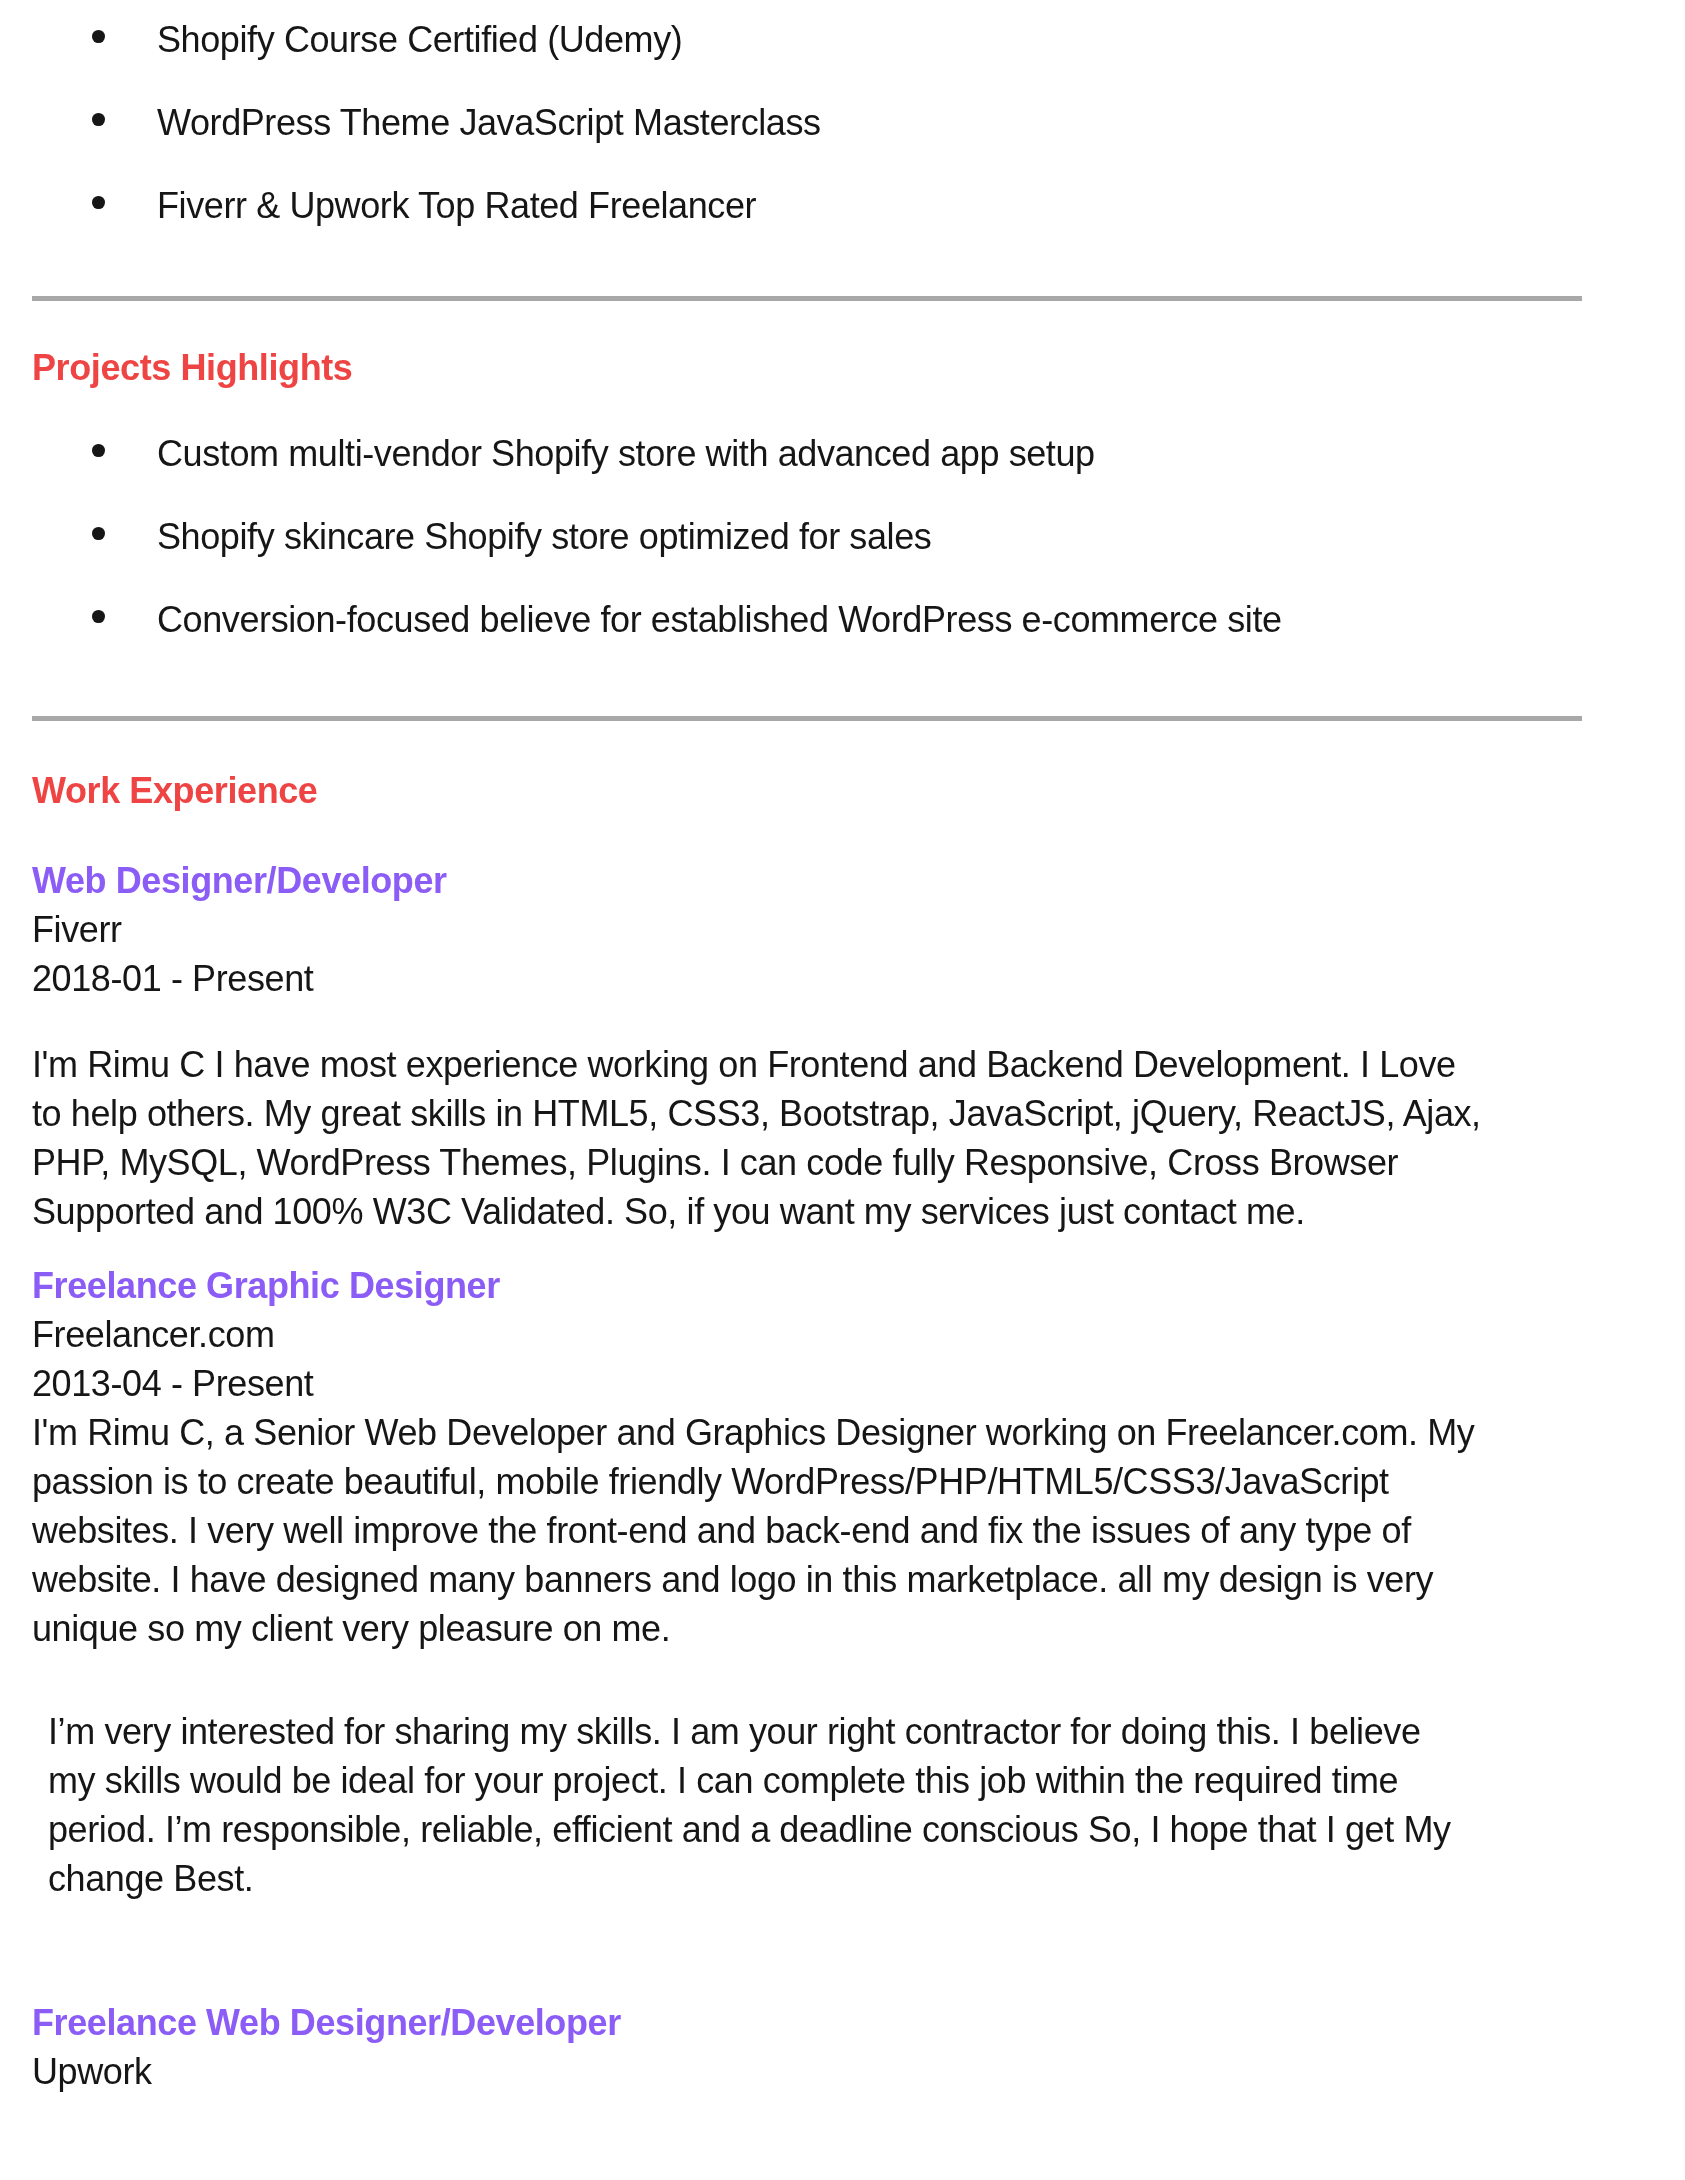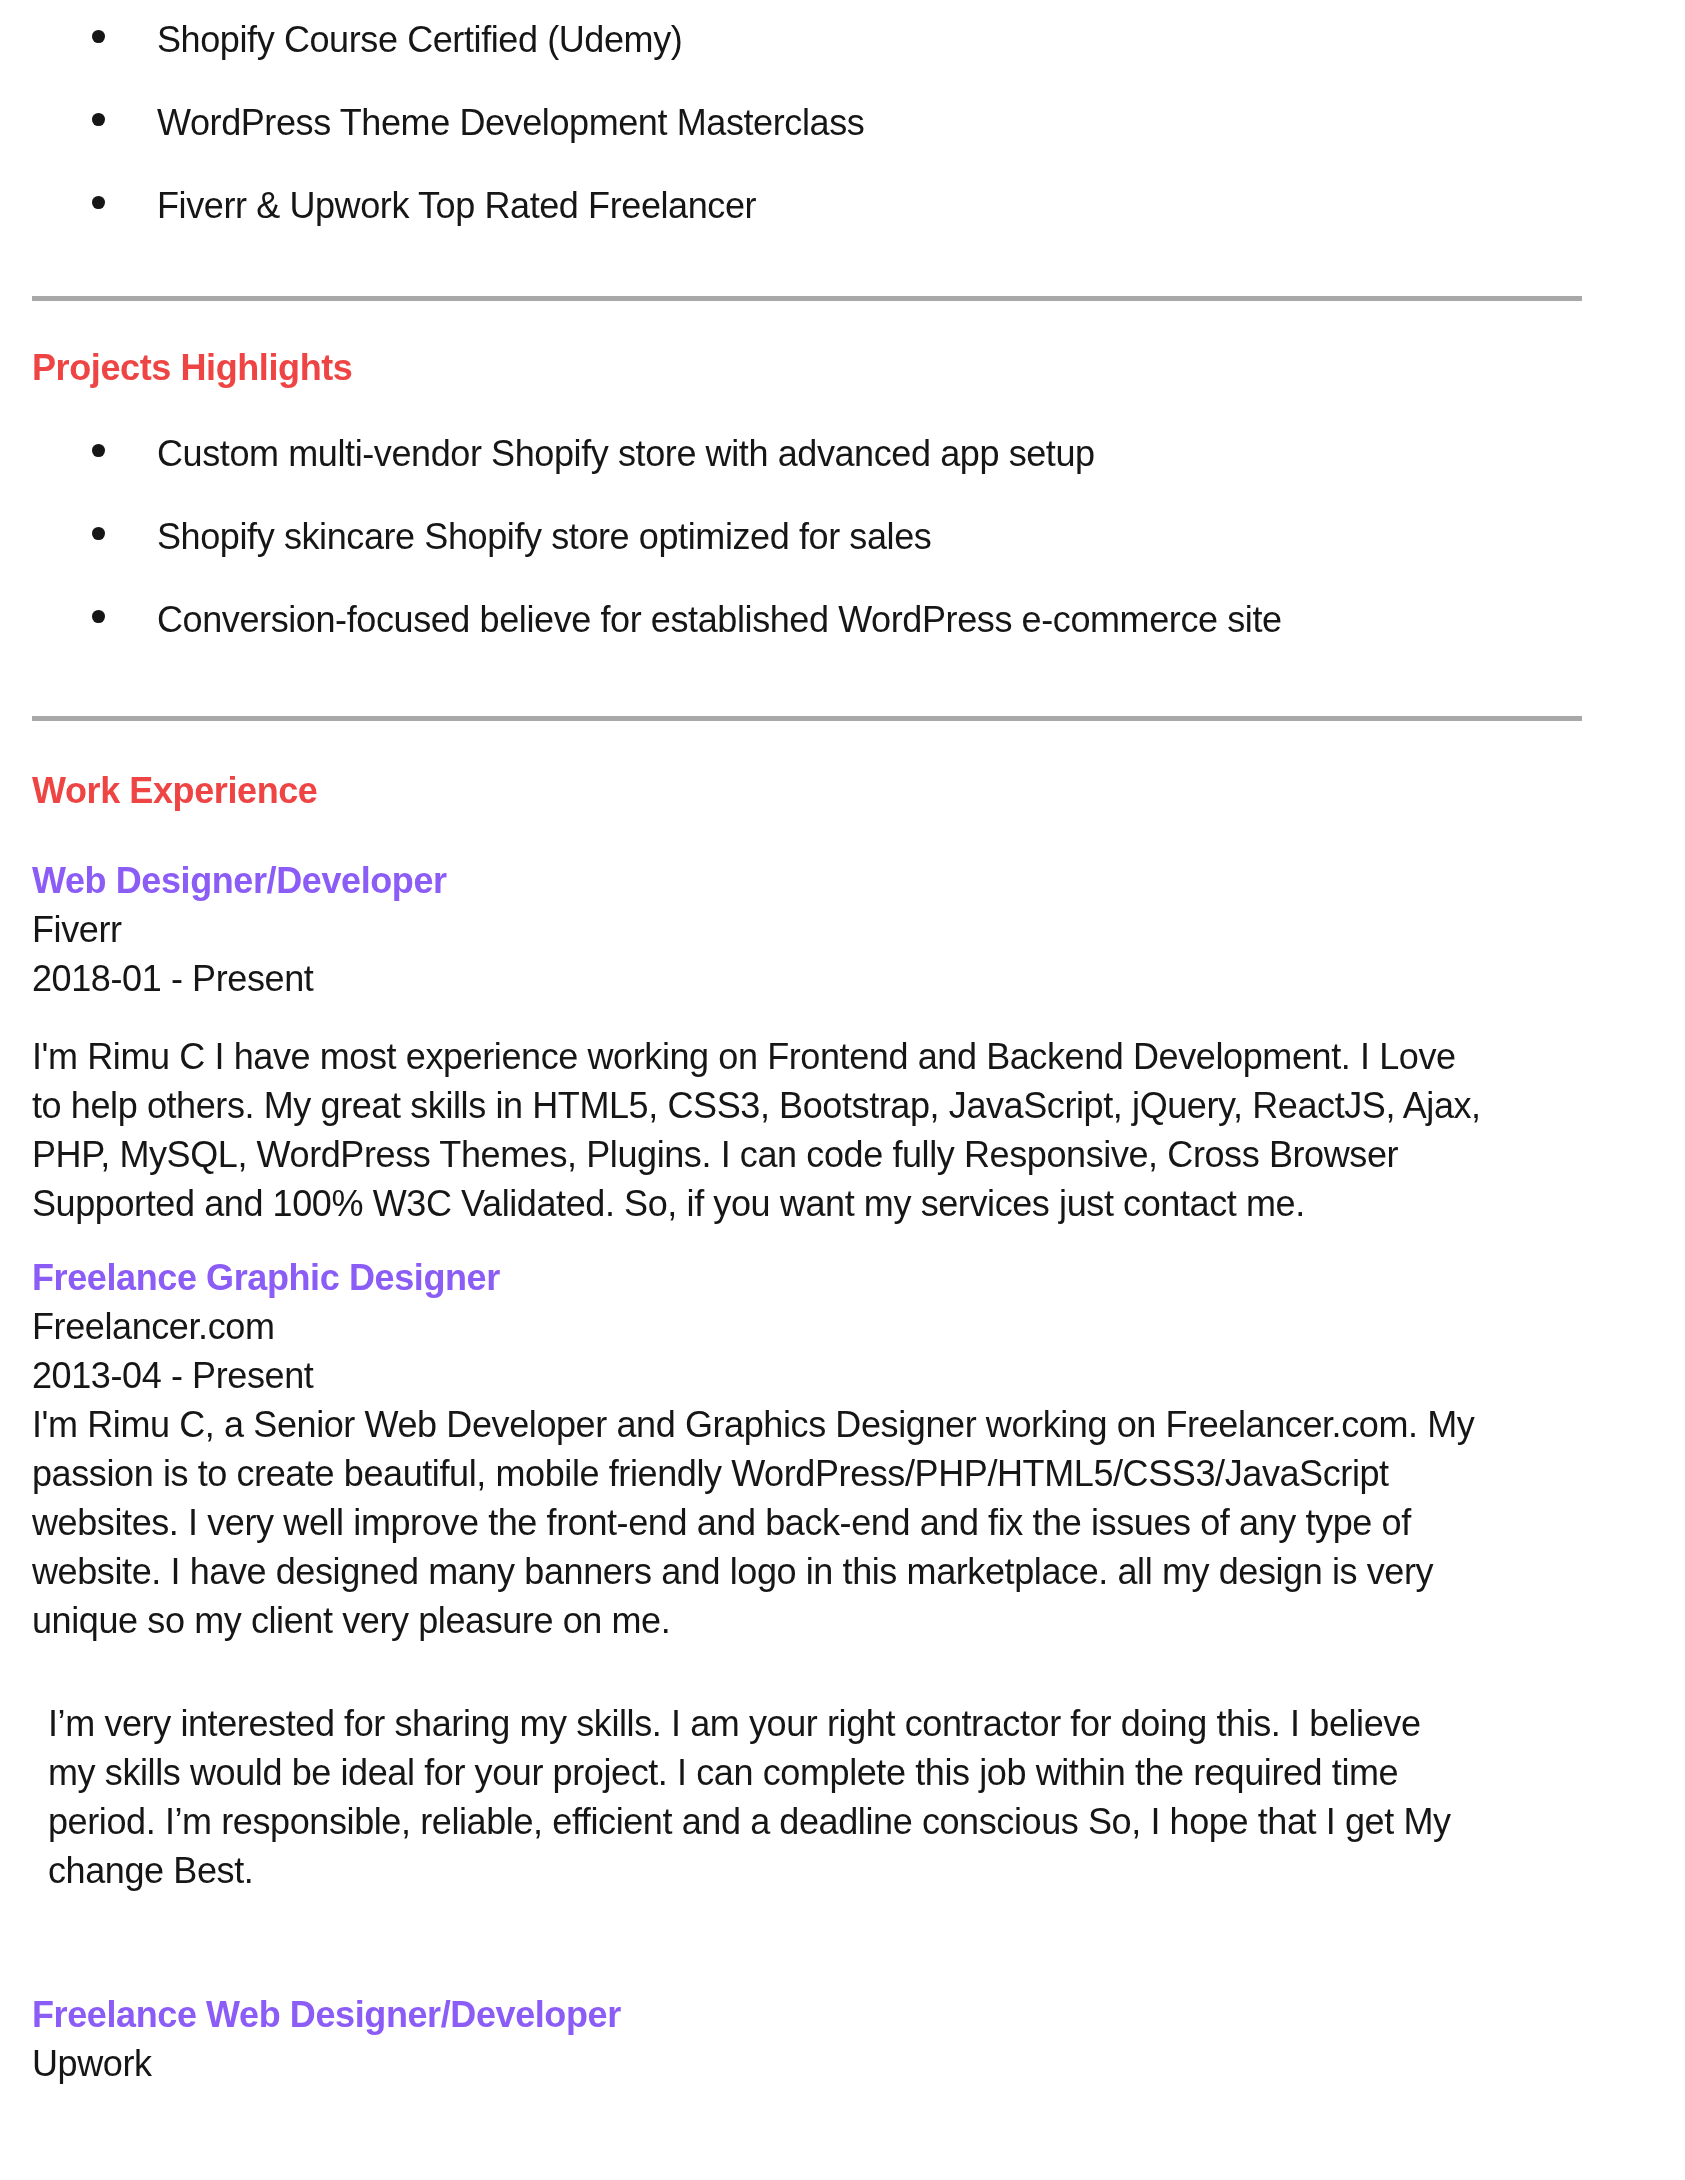--- a/index.html
+++ b/index.html
@@ -45,32 +45,32 @@
   .divider.d2 { margin-top: 72px; }
   .section-heading { font-weight: bold; color: #ef4444; }
   .projects-heading { margin-top: 42px; }
   ul.projects-list { margin-top: 37px; }
   .work-heading { margin-top: 45px; }
   .job-header.j1 { margin-top: 41px; }
   .job-header.j2 { margin-top: 25px; }
   .job-header.j3 { margin-top: 95px; }
   .job-title { font-weight: bold; color: #8b5cf6; }
   .para { white-space: pre-line; }
-  .para.p1 { margin-top: 29px; }
+  .para.p1 { margin-top: 37px; }
   .para.p2 { }
   .para.p3 { margin-top: 54px; margin-left: 16px; }
 </style>
 </head>
 <body>
 
 <div class="page">
 
   <ul class="bullets certs-list">
     <li>Shopify Course Certified (Udemy)</li>
-    <li>WordPress Theme Development Masterclass</li>
+    <li>WordPress Theme JavaScript Masterclass</li>
     <li>Fiverr &amp; Upwork Top Rated Freelancer</li>
   </ul>
 
   <div class="divider d1"></div>
 
   <div class="section-heading projects-heading">Projects Highlights</div>
 
   <ul class="bullets projects-list">
     <li>Custom multi-vendor Shopify store with advanced app setup</li>
     <li>Shopify skincare Shopify store optimized for sales</li>

